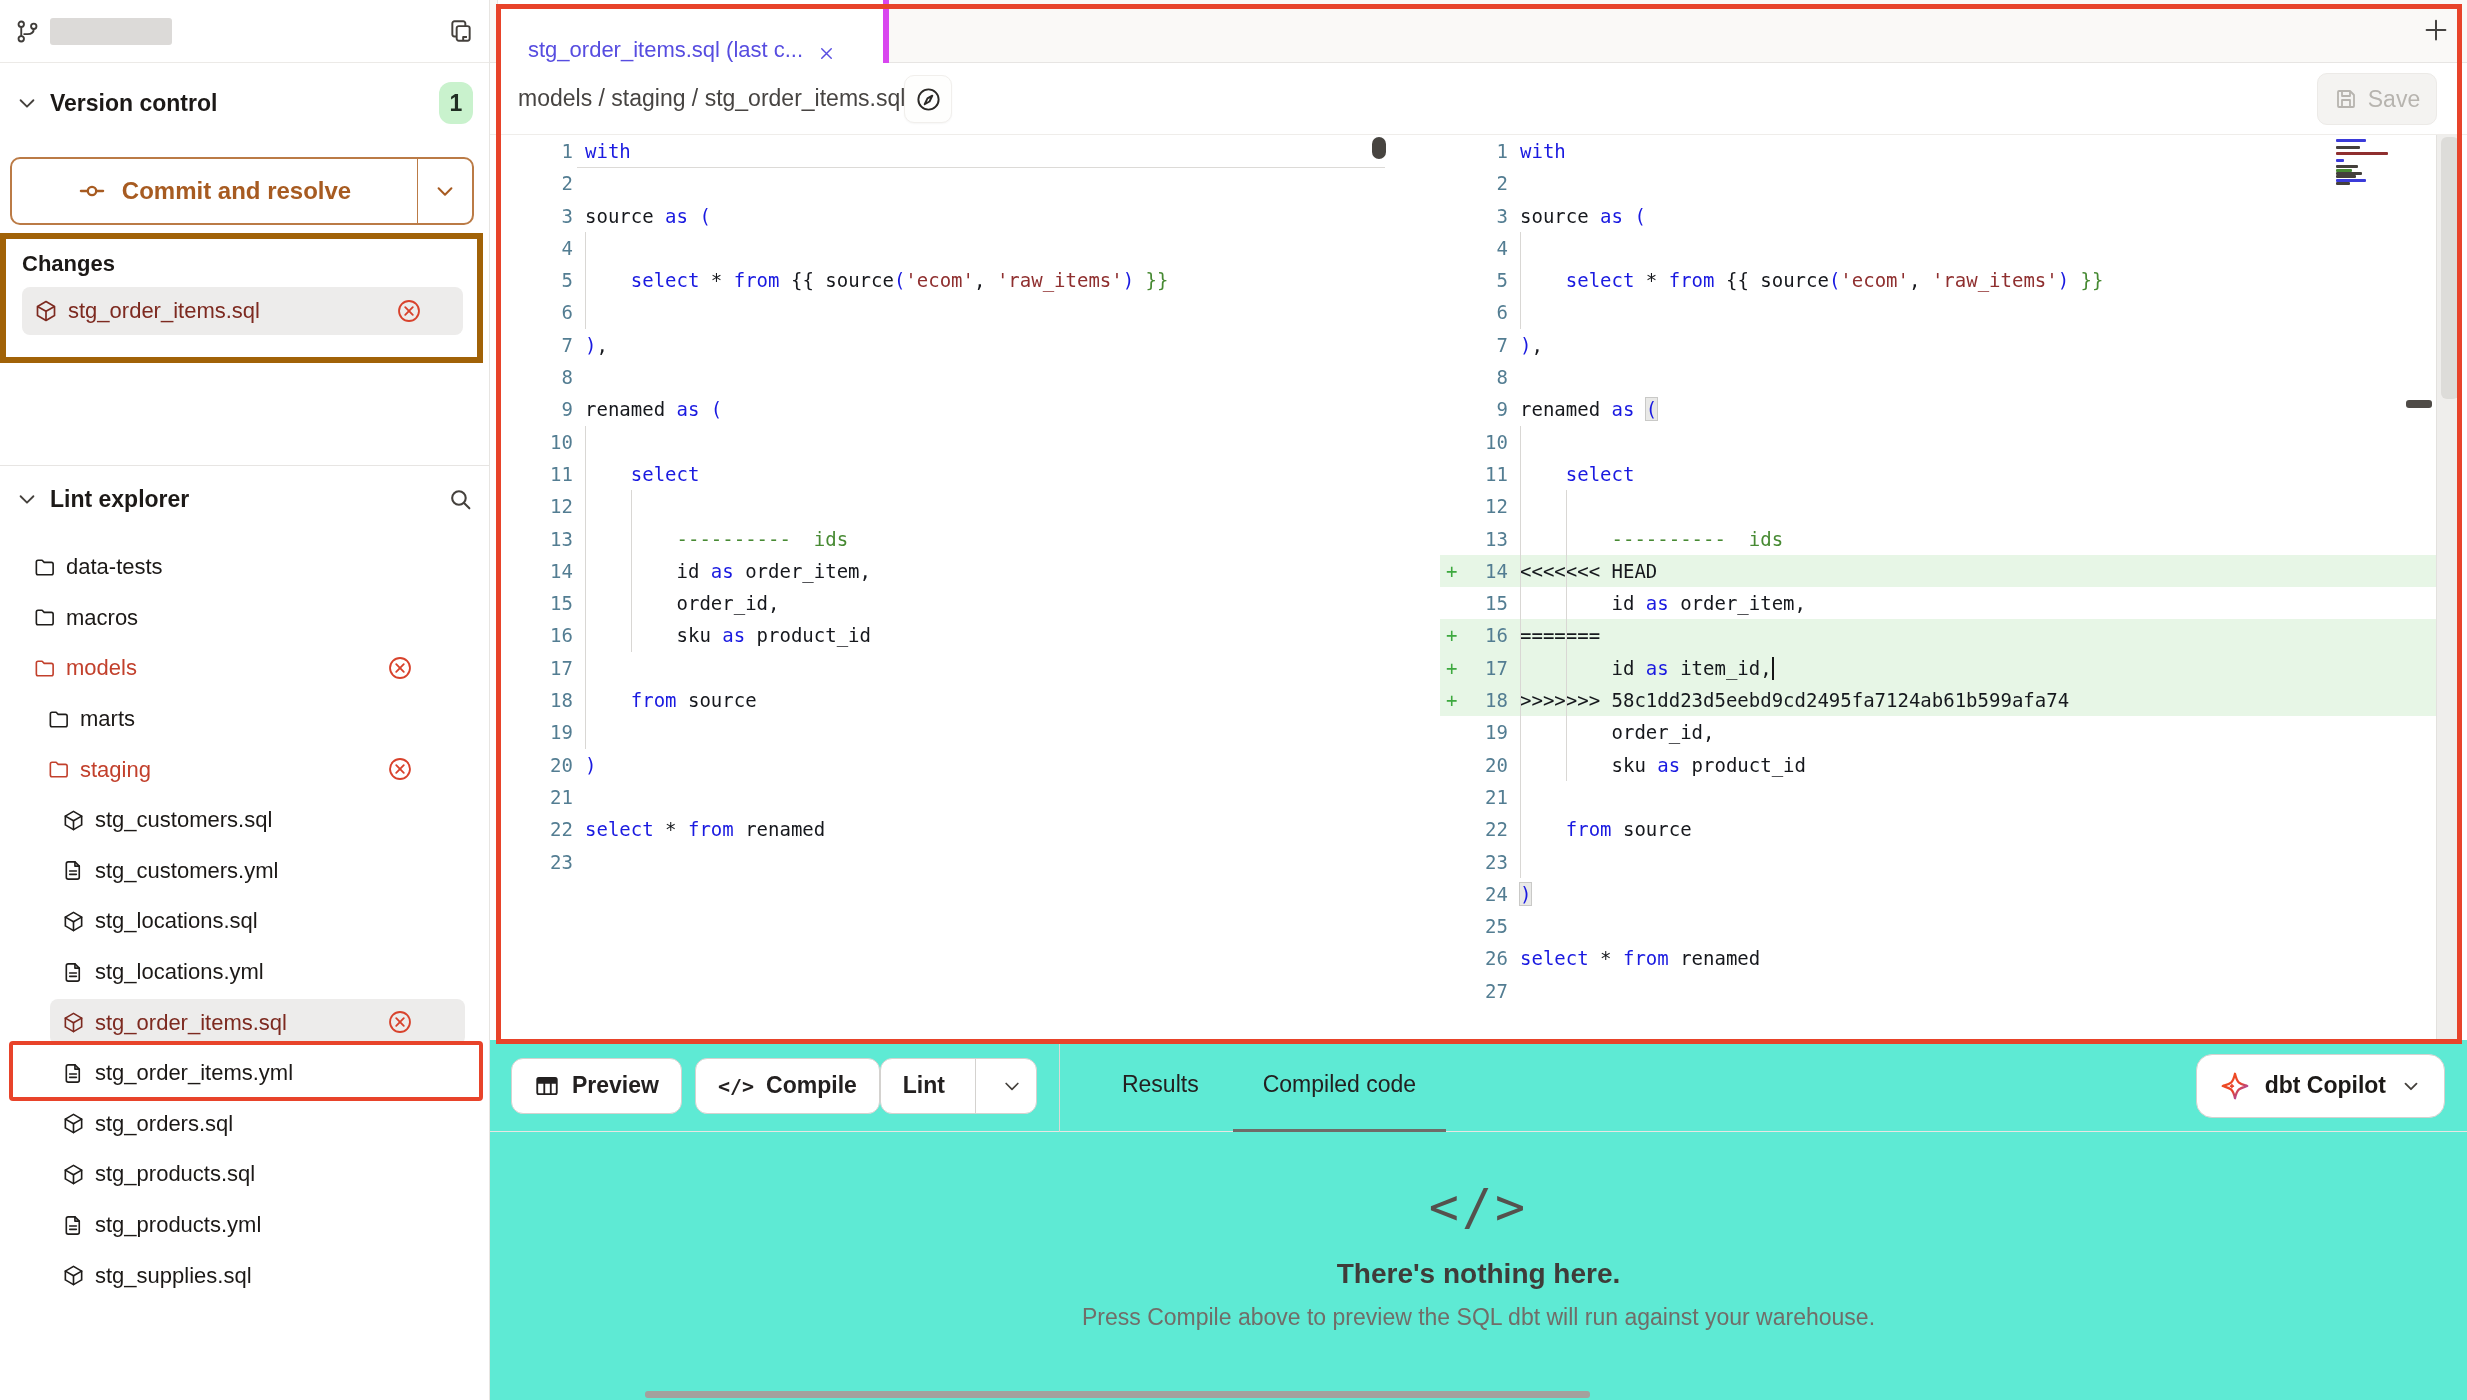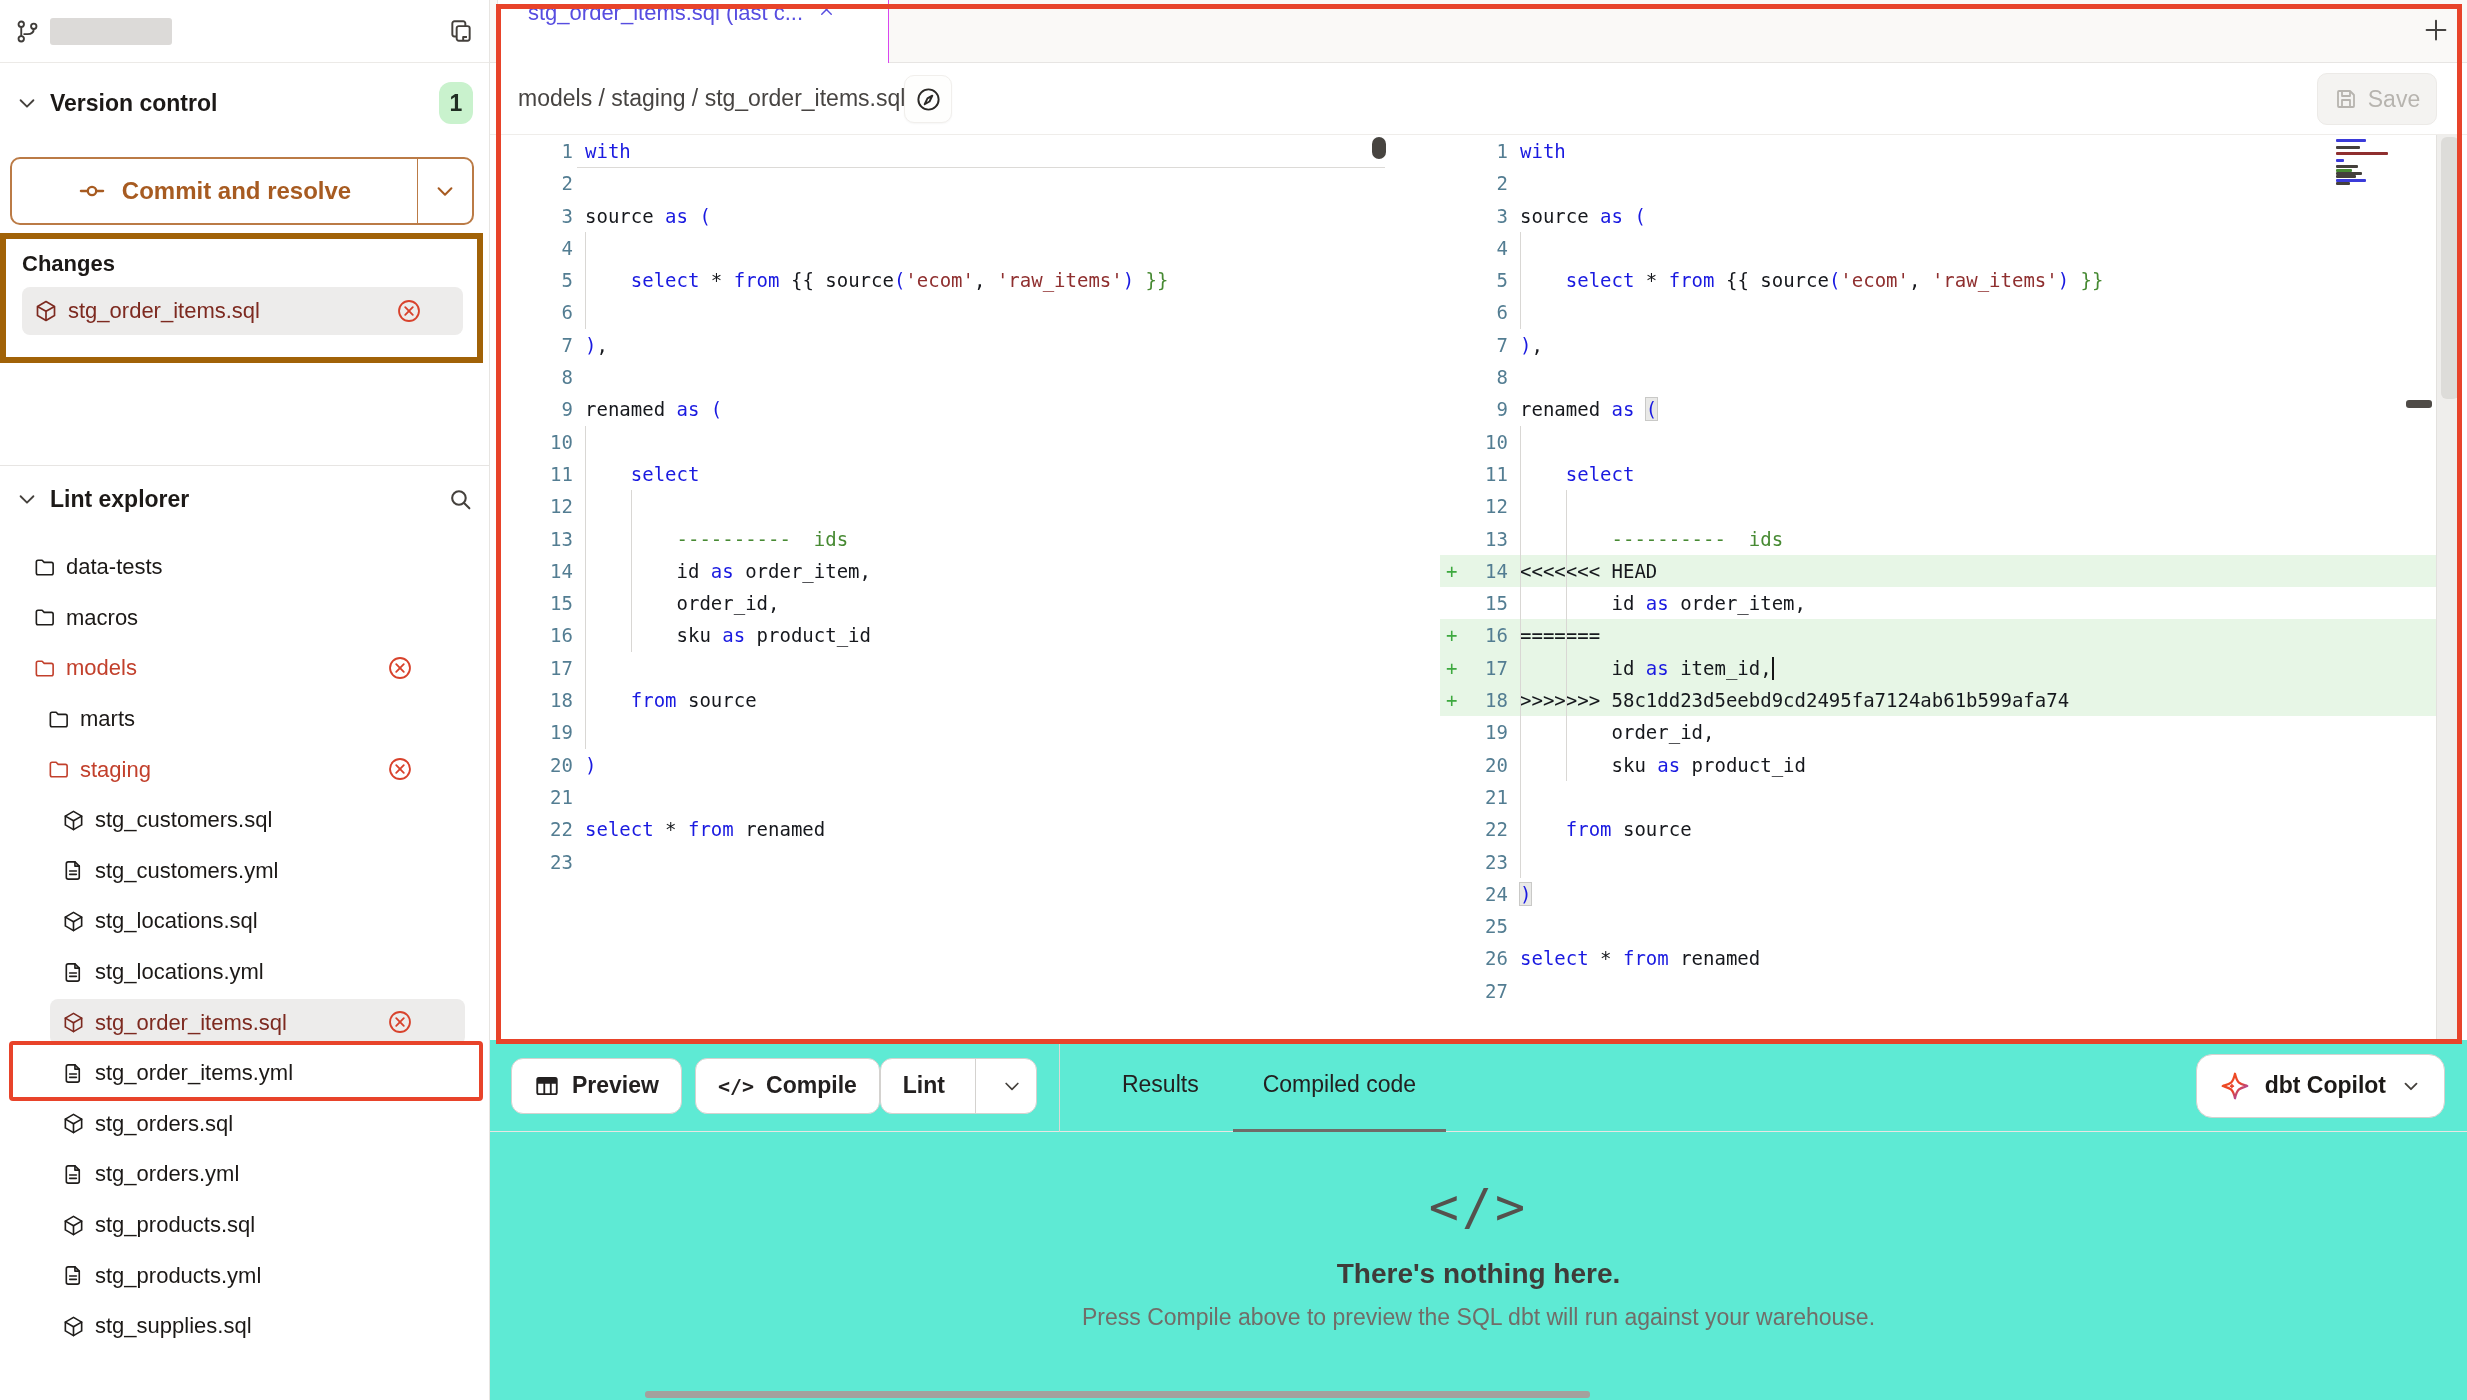--- a/index.html
+++ b/index.html
@@ -43,21 +43,21 @@
   .tree-row .icn{position:relative;flex:none}
   .tree-row .lbl{position:relative;font-size:22px;color:#1c1917;margin-left:10px}
   .tree-row.changed-folder .lbl{color:#c2402c}
   .tree-row.changed-file .lbl{color:#7d2a20;font-weight:500}
   .tree-row .disc{position:absolute;left:387px;top:12px}
   #anno-file{position:absolute;left:9px;top:1041px;width:474px;height:60px;border:4px solid #e8432a;border-radius:4px;pointer-events:none}
 
   
   #tabbar{position:absolute;left:490px;top:0;right:0;height:63px;background:#faf9f7;border-bottom:1px solid #e7e5e3}
   #active-tab{position:absolute;left:7px;top:0;width:392px;height:63px;background:#fff;
-    border-left:1px solid #e7e5e3;border-right:1px solid #d946ef;display:flex;align-items:flex-start;padding:0 36px 0 30px;cursor:pointer}
+    border-left:1px solid #e7e5e3;border-right:6px solid #d946ef;display:flex;align-items:flex-end;padding:0 36px 0 30px;cursor:pointer}
   #active-tab .lbl{font-size:22px;color:#574de0;white-space:nowrap}
   #active-tab .close{margin-left:14px;flex:none;cursor:pointer}
   #newtab-btn{position:absolute;right:16px;top:15px;cursor:pointer}
 
   #crumbbar{position:absolute;left:490px;top:63px;right:0;height:72px;background:#fff;border-bottom:1px solid #efedea}
   #breadcrumb{position:absolute;left:28px;top:22px;font-size:23px;color:#474442;white-space:nowrap}
   #compass-card{position:absolute;left:414px;top:12px;width:48px;height:48px;border:1px solid #f1efec;
     border-radius:10px;background:#fefefd;display:flex;align-items:center;justify-content:center;cursor:pointer;box-shadow:0 1px 2px rgba(0,0,0,.04)}
   #save-btn{position:absolute;right:30px;top:10px;height:52px;width:120px;background:#f4f3f1;border:1px solid #eceae7;
     border-radius:10px;display:flex;align-items:center;justify-content:center;gap:10px}
@@ -338,30 +338,20 @@
         </div>
         <div class="tree-row">
           <span class="icn" style="margin-left: 62px;">
             <svg width="23" height="23" viewBox="0 0 24 24" fill="none" stroke="#1f1d1b" stroke-width="1.7" stroke-linecap="round" stroke-linejoin="round">
               <path d="M12 2.5l8.5 4.9v9.2L12 21.5l-8.5-4.9V7.4z"></path>
               <path d="M3.5 7.4L12 12.3l8.5-4.9"></path>
               <path d="M12 12.3V21.5"></path>
             </svg>
           </span>
           <span class="lbl">stg_orders.sql</span>
-        </div>
-        <div class="tree-row">
-          <span class="icn" style="margin-left: 62px;">
-            <svg width="23" height="23" viewBox="0 0 24 24" fill="none" stroke="#1f1d1b" stroke-width="1.7" stroke-linecap="round" stroke-linejoin="round">
-              <path d="M6.5 3h7L18 7.5V19a2 2 0 0 1-2 2H6.5a2 2 0 0 1-2-2V5a2 2 0 0 1 2-2z"></path>
-              <path d="M13.5 3v4.5H18"></path>
-              <path d="M8 12.5h7M8 16h7"></path>
-            </svg>
-          </span>
-          <span class="lbl">stg_orders.yml</span>
         </div>
         <div class="tree-row">
           <span class="icn" style="margin-left: 62px;">
             <svg width="23" height="23" viewBox="0 0 24 24" fill="none" stroke="#1f1d1b" stroke-width="1.7" stroke-linecap="round" stroke-linejoin="round">
               <path d="M12 2.5l8.5 4.9v9.2L12 21.5l-8.5-4.9V7.4z"></path>
               <path d="M3.5 7.4L12 12.3l8.5-4.9"></path>
               <path d="M12 12.3V21.5"></path>
             </svg>
           </span>
           <span class="lbl">stg_products.sql</span>

